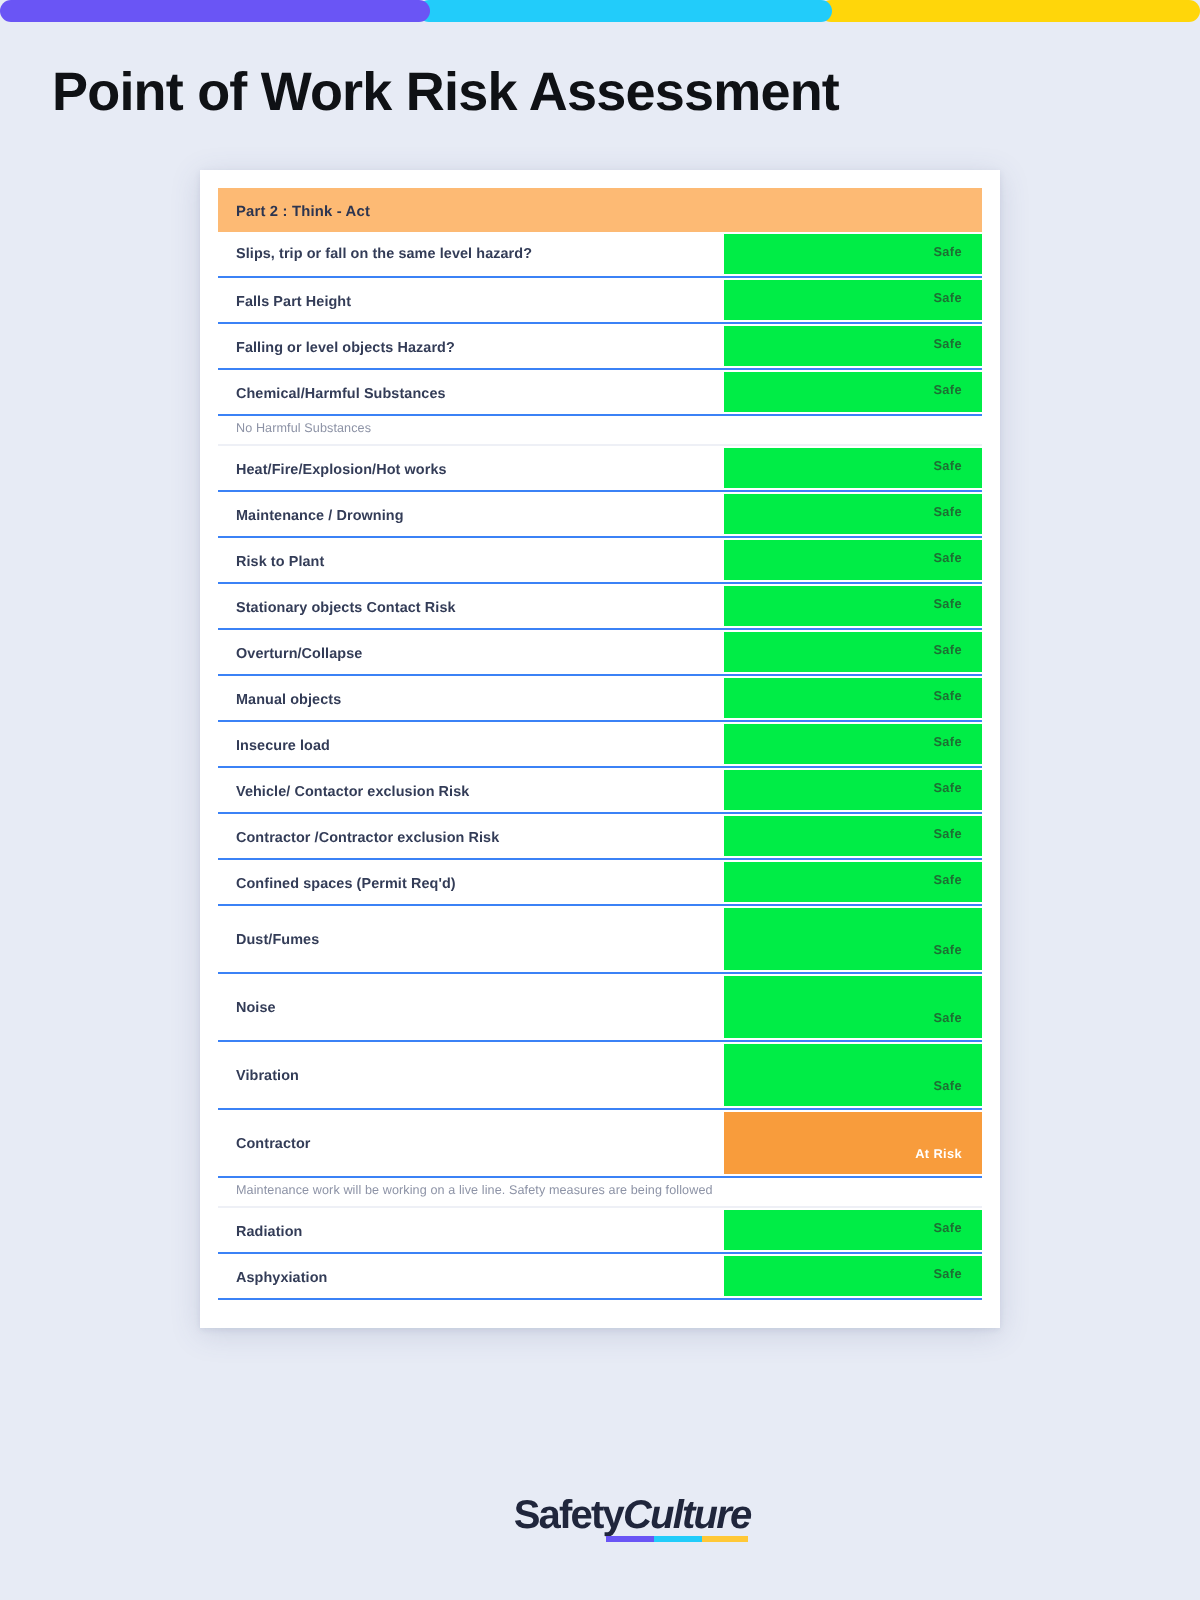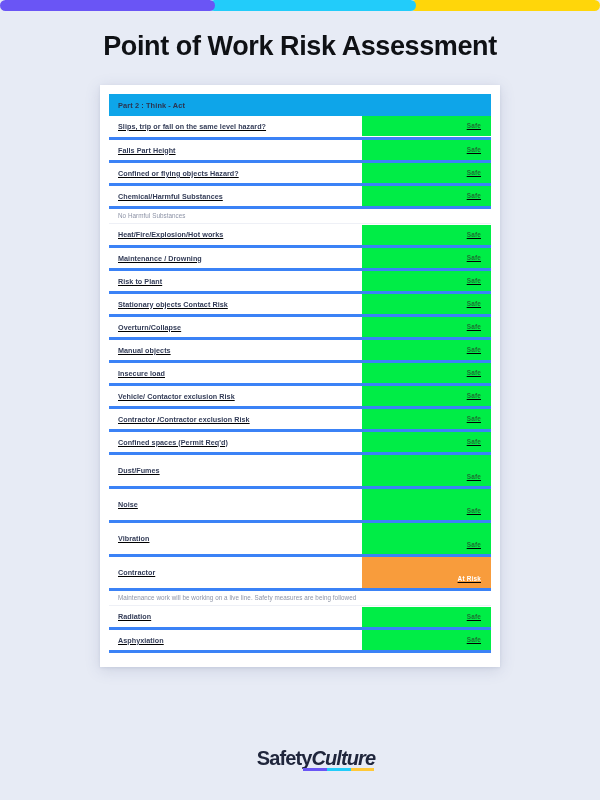--- a/index.html
+++ b/index.html
@@ -15,51 +15,50 @@
   .topbar { display:flex; height:11px; width:100%; }
   .topbar .seg { height:11px; border-radius:6px; margin-left:-6px; }
   .topbar .seg:first-child { margin-left:0; }
   .seg-purple { flex:0 0 215px; background:#6a55f5; z-index:3; }
   .seg-cyan   { flex:0 0 207px; background:#22ccfa; z-index:2; }
   .seg-yellow { flex:1 1 auto;  background:#ffd60a; z-index:1; }
 
   
   .title {
     margin-top:18px;
-    text-align:center;
     font-size:27px;
     line-height:1.32;
     font-weight:bold;
     letter-spacing:-0.4px;
     color:#0f1115;
     padding:0 26px;
   }
 
   
   .card-wrap { display:flex; justify-content:center; margin-top:20px; }
   .card {
     width:400px;
     background:#ffffff;
     padding:9px 9px 14px 9px;
     box-shadow:0 3px 14px rgba(70,85,130,0.17), 0 1px 3px rgba(70,85,130,0.10);
   }
 
   .section-head {
-    background:#0ea5e9;
+    background:#fdba74;
     padding:7px 9px 6px 9px;
     font-size:7.4px;
     font-weight:bold;
     color:#2c3550;
     letter-spacing:0.1px;
   }
 
   table.rows { width:100%; border-collapse:collapse; table-layout:fixed; }
   table.rows td { vertical-align:middle; }
 
-  tr.row { border-bottom:3px solid #3b82f6;text-decoration:underline; }
+  tr.row { border-bottom:1px solid #3b82f6; }
   tr.row.tall td { height:34px; }
   tr.row td { height:23px; }
 
   td.label {
     font-size:7.2px;
     font-weight:bold;
     color:#333c57;
     padding-left:9px;
     letter-spacing:0.05px;
     width:253px;
@@ -132,21 +131,21 @@
               <span class="badge safe">Safe</span>
             </td>
           </tr>
           <tr class="row">
             <td class="label">Falls Part Height</td>
             <td class="badge-cell">
               <span class="badge safe">Safe</span>
             </td>
           </tr>
           <tr class="row">
-            <td class="label">Confined or flying objects Hazard?</td>
+            <td class="label">Falling or level objects Hazard?</td>
             <td class="badge-cell">
               <span class="badge safe">Safe</span>
             </td>
           </tr>
           <tr class="row">
             <td class="label">Chemical/Harmful Substances</td>
             <td class="badge-cell">
               <span class="badge safe">Safe</span>
             </td>
           </tr>

